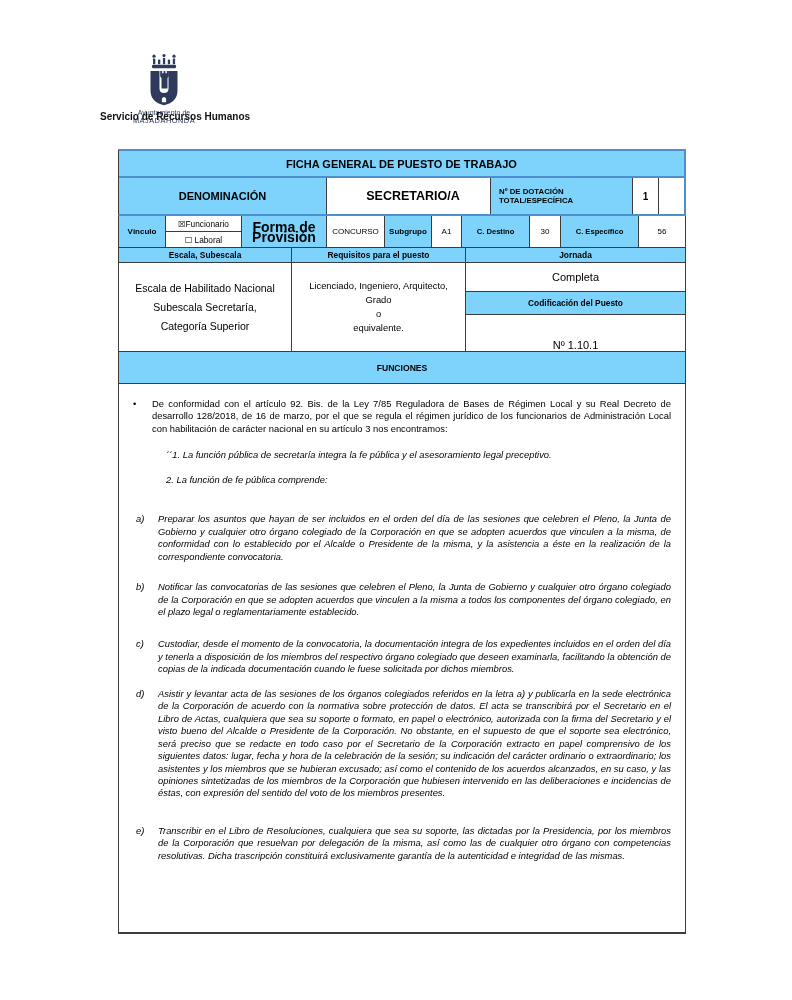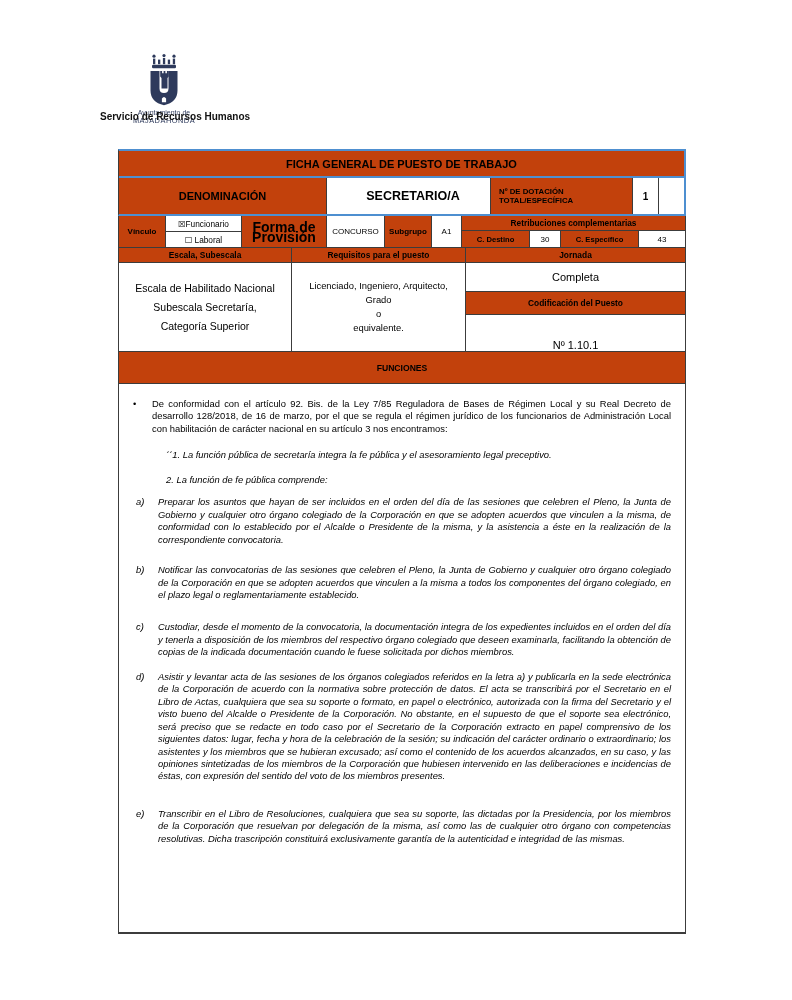--- a/index.html
+++ b/index.html
@@ -11,21 +11,21 @@
   
   .logo-wrap { position:absolute; left:118px; top:54px; width:92px; text-align:center; color:#2e3a5c; }
   .logo-emblem { display:block; margin:0 auto; }
   .logo-line1 { font-size:7px; line-height:8px; margin-top:3px; }
   .logo-line2 { font-size:7.4px; line-height:8px; letter-spacing:0.5px; }
   .dept { position:absolute; left:100px; top:111px; font-size:10px; color:#111;font-weight:bold; }
 
   
   .doc { position:absolute; left:118px; top:149px; width:568px; box-sizing:border-box; }
   .doc * { box-sizing:border-box; }
-  .gray { background:#c2410c; }
+  .gray { background:#7dd3fc; }
   .cell { display:flex; align-items:center; justify-content:center; text-align:center; }
   .br { border-right:1px solid #3c3c3c; }
 
   .hdr-block { border:2px solid #4e8fd0; border-left:1px solid #3c3c3c; }
   .title-row { height:27px; display:flex; align-items:center; justify-content:center;
                font-size:11px; font-weight:bold; border-bottom:2px solid #4e8fd0; }
   .den-row { display:flex; height:36px; background:#fff; }
   .den-label { width:208px; font-size:11px; font-weight:bold; }
   .den-value { width:164px; font-size:12.5px; font-weight:bold;padding-left:9px; }
   .dot-label { width:142px; font-size:7.8px; font-weight:bold; line-height:9.5px;
@@ -68,21 +68,21 @@
   .func-block { border:1px solid #3c3c3c; border-top:none; border-bottom-width:2px; }
   .func-title { height:32px; display:flex; align-items:center; justify-content:center;
                 font-size:8.6px; font-weight:bold; border-bottom:1px solid #3c3c3c; }
   .func-body { height:548px; padding:14px 14px 0 14px; font-size:9.4px; line-height:12.45px; overflow:hidden; }
 
   .intro { display:flex; margin-bottom:14px; }
   .bullet-glyph { width:19px; flex-shrink:0; }
   .intro-text { flex:1; text-align:justify; }
   .quote { font-style:italic; margin-left:33px; }
   .quote.q1 { margin-bottom:12px; }
-  .quote.q2 { margin-bottom:10px; }
+  .quote.q2 { margin-bottom:27px; }
   .item { display:flex; font-style:italic; }
   .item .letter { width:25px; flex-shrink:0; padding-left:3px; }
   .item .itext { flex:1; text-align:justify; }
   .item.ia { margin-bottom:18px; }
   .item.ib { margin-bottom:20px; }
   .item.ic { margin-bottom:12px; }
   .item.id { margin-bottom:25px; }
 </style>
 </head>
 <body>
@@ -138,26 +138,25 @@
         </div>
         <div class="func-sub">
           <span>☐</span>&nbsp;<span>Laboral</span>
         </div>
       </div>
       <div class="cell c-forma gray br">Forma de Provisión</div>
       <div class="cell c-concurso br">CONCURSO</div>
       <div class="cell c-subgrupo gray br">Subgrupo</div>
       <div class="cell c-a1 br">A1</div>
       <div class="c-retrib">
-        <div class="retrib-hdr gray">Retribuciones complementarias</div>
         <div class="retrib-vals">
           <div class="cell rv-destino gray br">C. Destino</div>
           <div class="cell rv-30 br">30</div>
           <div class="cell rv-espec gray br">C. Específico</div>
-          <div class="cell rv-93">43</div>
+          <div class="cell rv-93">56</div>
         </div>
       </div>
     </div>
 
     <div class="esc-hdr-row gray">
       <div class="cell eh1 br">Escala, Subescala</div>
       <div class="cell eh2 br">Requisitos para el puesto</div>
       <div class="cell eh3">Jornada</div>
     </div>
 

